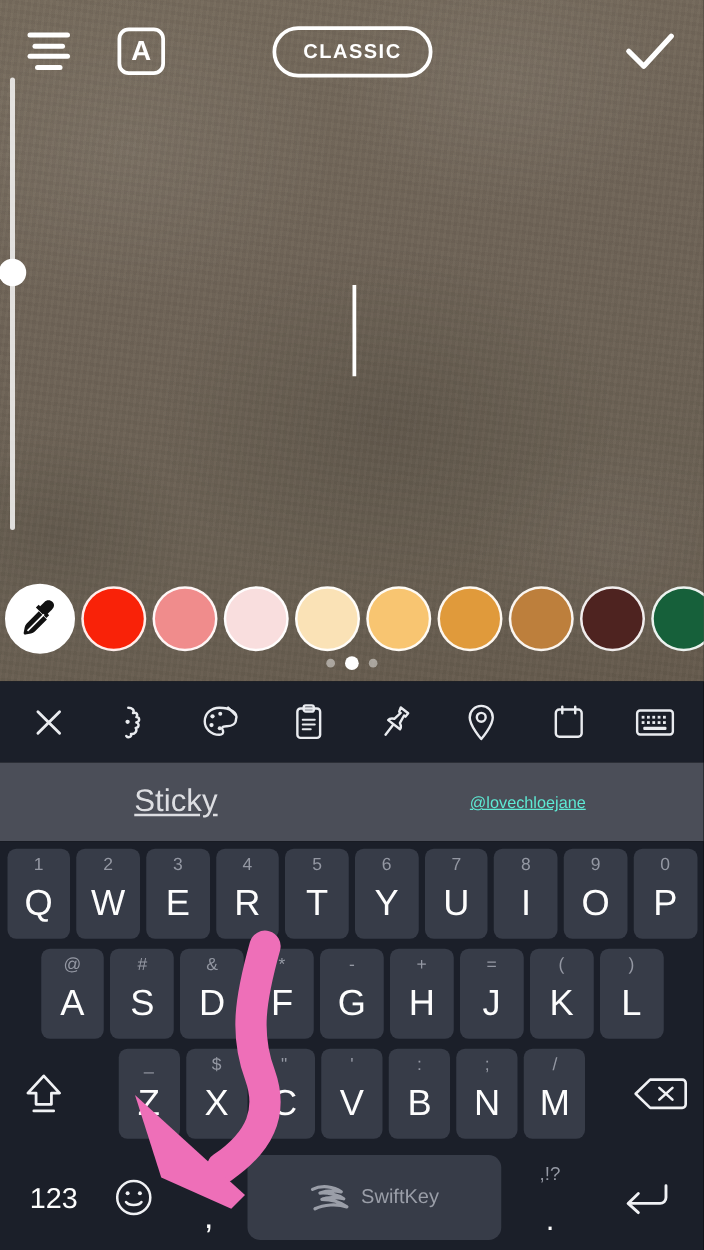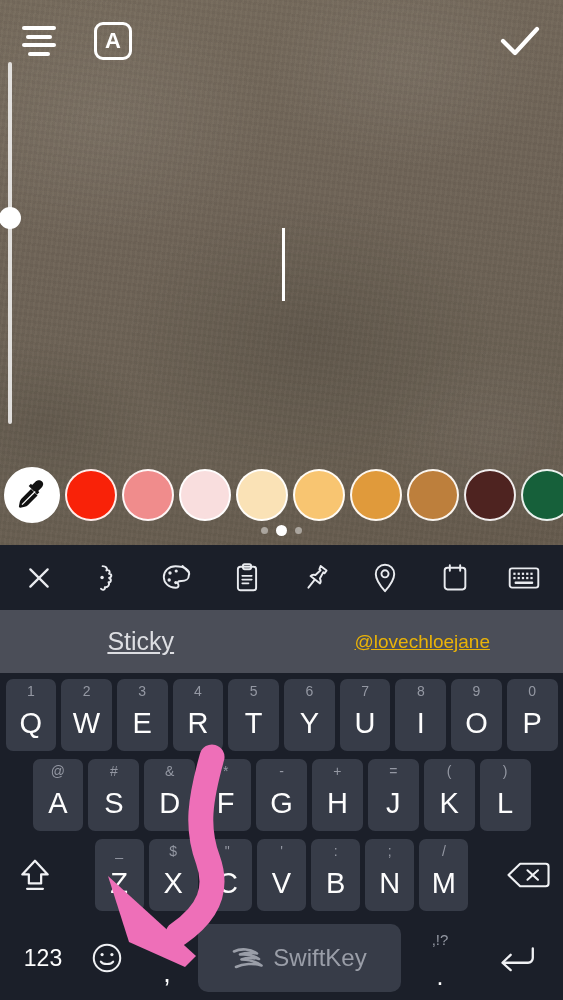--- a/index.html
+++ b/index.html
@@ -137,21 +137,21 @@
 
   
   #suggest {
     position:absolute; left:0; top: 610px;
     width:563px; height: 63px;
     background:#4B4E58;
     display:flex; align-items:center;
     z-index: 25;
   }
   .sug { flex:1; text-align:center; color:#DDDEE2; font-size: 25px; cursor:pointer; white-space:nowrap;text-decoration:underline; }
-  .sug.mid { font-size: 19px; color:#eab308; }
+  .sug.mid { font-size: 13px; color:#5eead4; }
 
   
   #keyboard {
     position:absolute; left:0; top: 673px;
     width:563px; height: 327px;
     background:#1B1F29;
     z-index: 25;
   }
   .krow { position:absolute; left:0; width:563px; display:flex; align-items:center; }
   #krow1 { top: 4px; height: 76px; padding: 0 3px; }
@@ -194,21 +194,21 @@
   .bemoji { flex:0 0 58px; display:flex; align-items:center; justify-content:center; cursor:pointer; height:70px; }
   .bcomma { flex:0 0 62px; position:relative; display:flex; align-items:flex-end; justify-content:center;
             color:#FDFDFD; font-size: 27px; cursor:pointer; height:70px; padding-bottom: 4px; }
   .bspace {
     flex: 1 1 auto; height: 68px;
     background:#373C48; border-radius: 10px;
     display:flex; align-items:center; justify-content:center;
     gap: 7px; cursor:pointer;
   }
   .bspace .sklogo { display:block; }
-  .bspace .sktext { color:#9A9EA8; font-size: 24px; }
+  .bspace .sktext { color:#9A9EA8; font-size: 16px; }
   .bperiod { flex:0 0 78px; position:relative; display:flex; align-items:center; justify-content:center;
              cursor:pointer; height:70px; }
   .bperiod .up { position:absolute; top: 8px; left:0; right:0; text-align:center; font-size:15px; color:#9498A3; }
   .bperiod .dot { position:absolute; bottom: 12px; left:0; right:0; text-align:center; font-size:25px; color:#FDFDFD; line-height:0.4;}
   .benter { flex:0 0 76px; display:flex; align-items:center; justify-content:center; cursor:pointer; height:70px; }
 
   
   #arrow {
     position:absolute; left:0; top:0; width:563px; height:1000px;
     z-index: 60; pointer-events:none;
@@ -233,20 +233,23 @@
         <i></i>
           <i></i>
           <i></i>
           <i></i>
       </div>
 
       <div class="tb-textstyle">
         <span>A</span>
       </div>
 
+      <div class="tb-pill">
+        <span>CLASSIC</span>
+      </div>
 
       <div class="tb-check">
         <svg width="42" height="38" viewBox="0 0 42 38">
           <path d="M4 19 L16 31 L38 7" fill="none" stroke="#ffffff" stroke-width="4.2" stroke-linecap="round" stroke-linejoin="round"></path>
         </svg>
       </div>
     </div>
 
     <div id="palette">
       <div class="swatch eyedrop">

